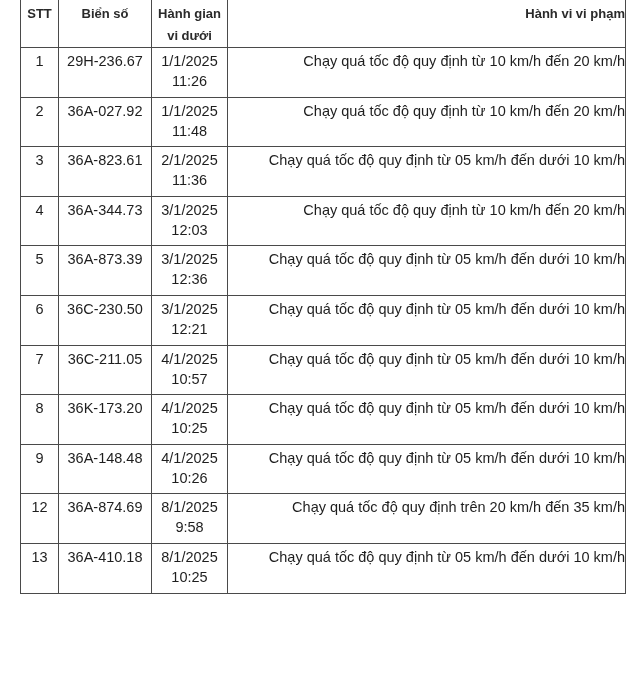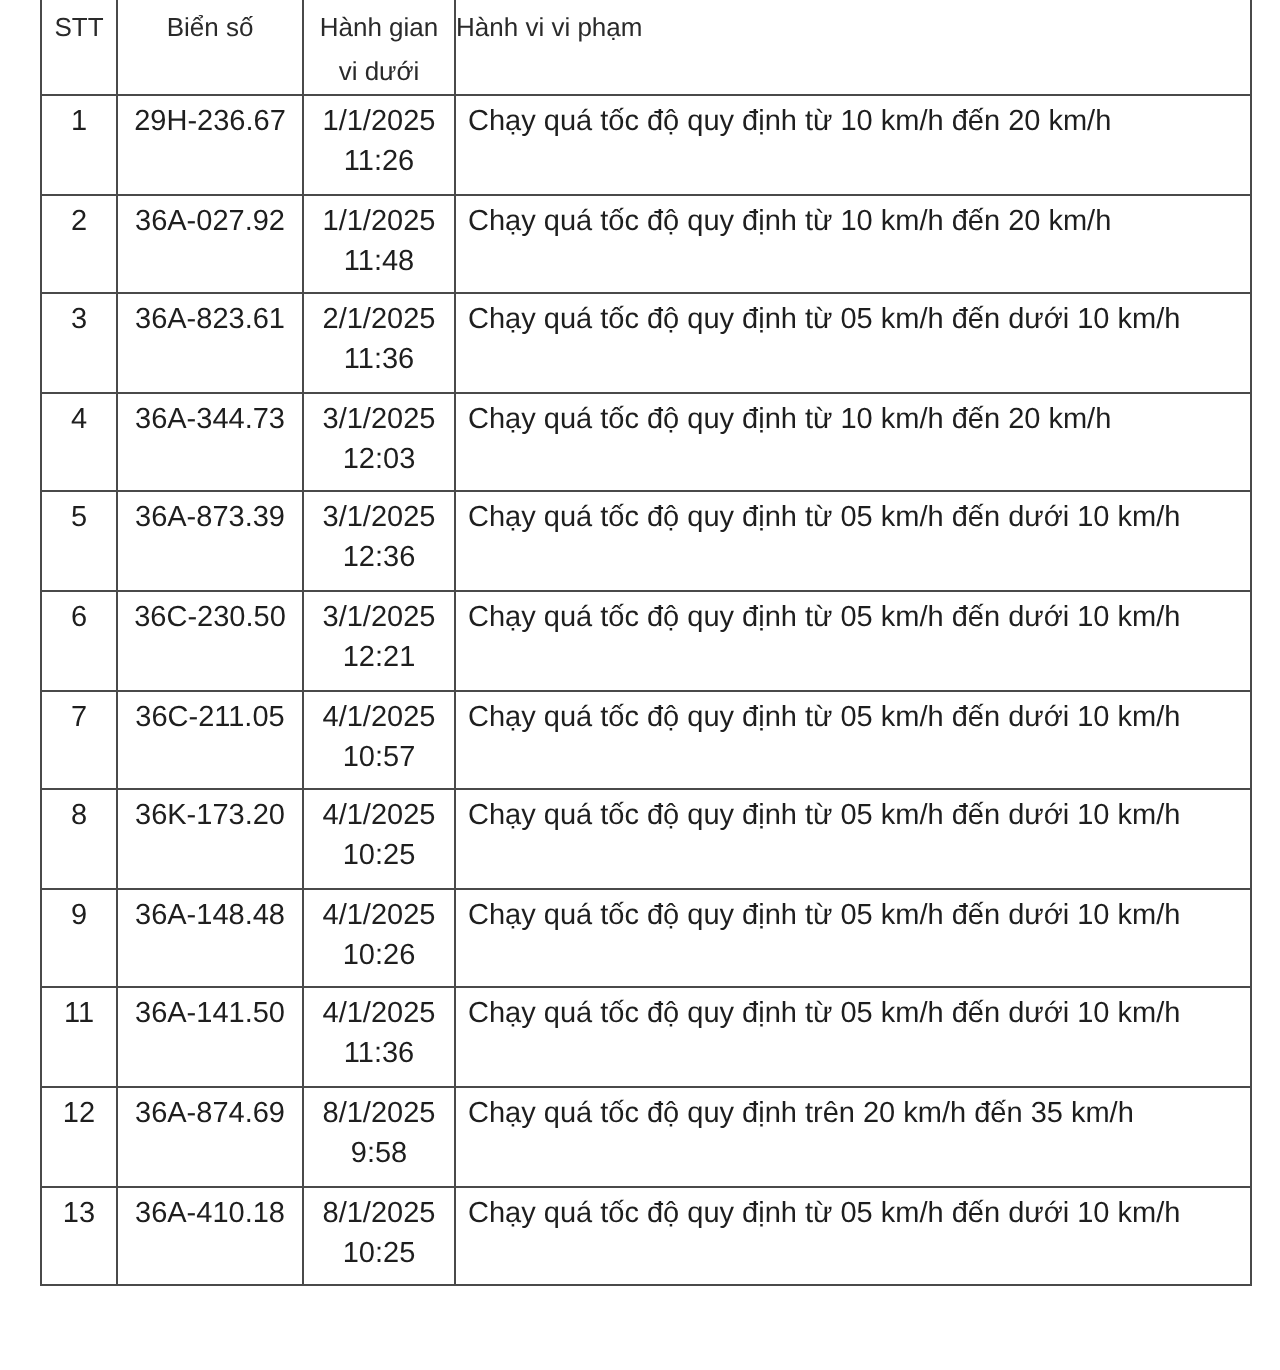--- a/index.html
+++ b/index.html
@@ -25,40 +25,40 @@
     }
     table.violations th,
     table.violations td {
       border: 1.5px solid #4a4a4a;
       vertical-align: top;
       padding: 0;
       font-size: 14.5px;
       line-height: 20px;
     }
     table.violations th {
-      font-weight: normal;
+      font-weight: bold;
       font-size: 13px;
       color: #2a2a2a;
       height: 48px;
       padding-top: 4px;
       box-sizing: border-box;
       line-height: 22px;
     }
     table.violations td {
       height: 49.6px;
       box-sizing: border-box;
       padding-top: 3px;
     }
     col.c-stt { width: 38px; }
     col.c-plate { width: 93px; }
     col.c-time { width: 76px; }
     col.c-desc { width: 398px; }
     .center { text-align: center; }
-    .desc { text-align: left; padding-left: 6px !important; }
-    th.desc-head { text-align: left; padding-right: 40px; }
+    .desc { text-align: right; padding-left: 6px !important; }
+    th.desc-head { text-align: right; padding-right: 40px; }
     .time-line { display: block; }
   </style>
 </head>
 <body>
 
 <table class="violations">
   <colgroup>
     <col class="c-stt">
     <col class="c-plate">
     <col class="c-time">
@@ -151,29 +151,20 @@
     <tr>
       <td class="center">9</td>
       <td class="center">36A-148.48</td>
       <td class="center">
           <span class="time-line">4/1/2025</span>
           <span class="time-line">10:26</span>
         </td>
       <td class="desc">Chạy quá tốc độ quy định từ 05 km/h đến dưới 10 km/h</td>
     </tr>
     <tr>
-      <td class="center">11</td>
-      <td class="center">36A-141.50</td>
-      <td class="center">
-          <span class="time-line">4/1/2025</span>
-          <span class="time-line">11:36</span>
-        </td>
-      <td class="desc">Chạy quá tốc độ quy định từ 05 km/h đến dưới 10 km/h</td>
-    </tr>
-    <tr>
       <td class="center">12</td>
       <td class="center">36A-874.69</td>
       <td class="center">
           <span class="time-line">8/1/2025</span>
           <span class="time-line">9:58</span>
         </td>
       <td class="desc">Chạy quá tốc độ quy định trên 20 km/h đến 35 km/h</td>
     </tr>
     <tr>
       <td class="center">13</td>

